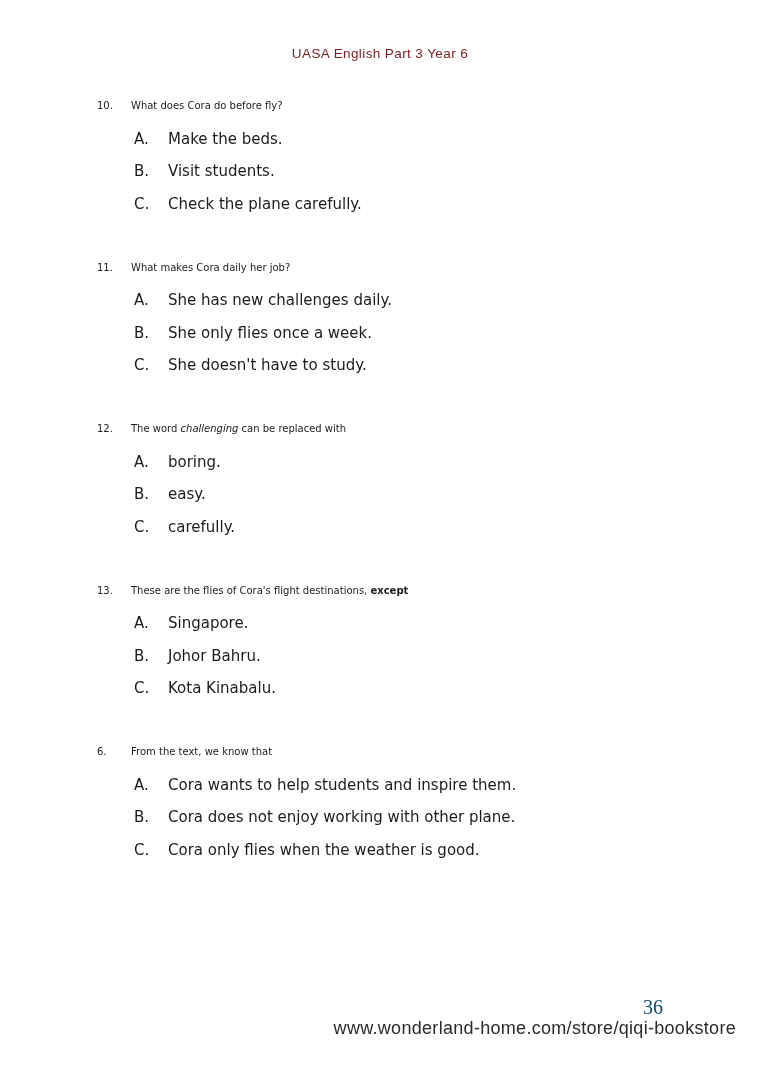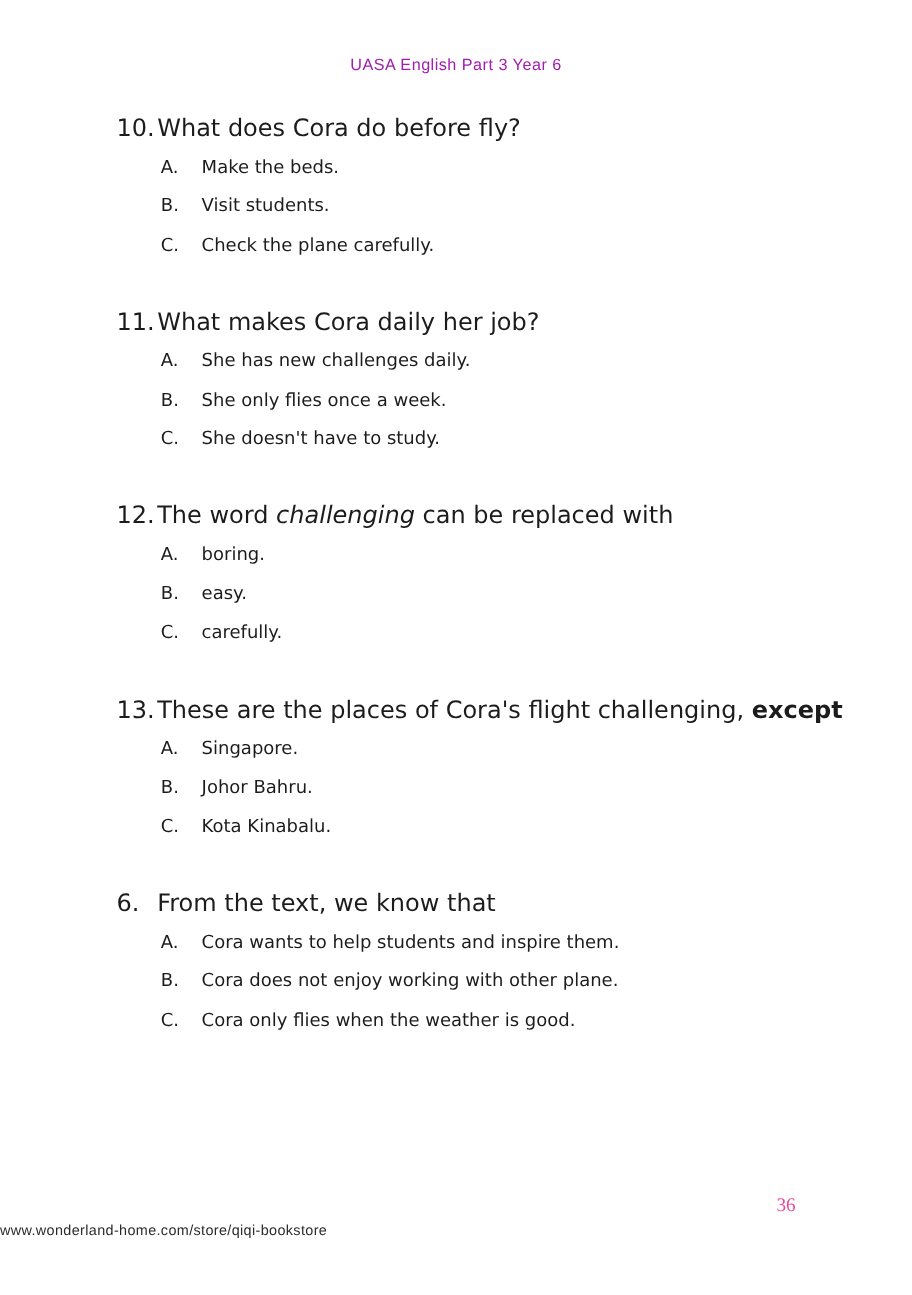--- a/index.html
+++ b/index.html
@@ -19,34 +19,34 @@
   }
   .page-header {
     position: absolute;
     top: 46px;
     left: 0;
     width: 100%;
     text-align: center;
     font-family: "Liberation Sans", sans-serif;
     font-size: 13.5px;
     letter-spacing: 0.4px;
-    color: #a21caf;
+    color: #7f1d1d;
   }
   .questions {
     position: absolute;
     top: 97px;
     left: 97px;
     right: 50px;
   }
   .question-block {
     margin-bottom: 46px;
   }
   .question-line {
     display: flex;
-    font-size: 20px;
+    font-size: 10px;
     line-height: 18px;
   }
   .qnum {
     width: 34px;
     flex-shrink: 0;
   }
   .qtext .seg-italic { font-style: italic; margin-top: 30px; }
   .qtext .seg-bold { font-weight: bold; }
   .option-line {
     display: flex;
@@ -57,31 +57,31 @@
   }
   .oletter {
     width: 34px;
     flex-shrink: 0;
   }
   .page-number {
     position: absolute;
     top: 996px;
     right: 97px;
     font-family: "Liberation Serif", "DejaVu Serif", serif;
-    font-size: 16px;
-    color: #ec4899;
+    font-size: 20px;
+    color: #0c4a6e;
   }
   .footer-url {
     position: absolute;
     top: 1018px;
     left: 0;
     width: 100%;
-    text-align: left;
+    text-align: right;
     font-family: "Liberation Sans", sans-serif;
-    font-size: 12px;
+    font-size: 18px;
     letter-spacing: 0.3px;
     color: #2b2b2b;
     padding-right: 24px;
   }
 </style>
 </head>
 <body>
 
 <div class="page">
 
@@ -138,21 +138,21 @@
           <span class="otext">easy.</span>
         </div>
         <div class="option-line">
           <span class="oletter">C.</span>
           <span class="otext">carefully.</span>
         </div>
       </section>
       <section class="question-block">
         <div class="question-line">
           <span class="qnum">13.</span>
-          <span class="qtext"><span>These are the places of Cora's flight challenging, </span><span class="seg-bold">except</span></span>
+          <span class="qtext"><span>These are the flies of Cora's flight destinations, </span><span class="seg-bold">except</span></span>
         </div>
         <div class="option-line">
           <span class="oletter">A.</span>
           <span class="otext">Singapore.</span>
         </div>
         <div class="option-line">
           <span class="oletter">B.</span>
           <span class="otext">Johor Bahru.</span>
         </div>
         <div class="option-line">

